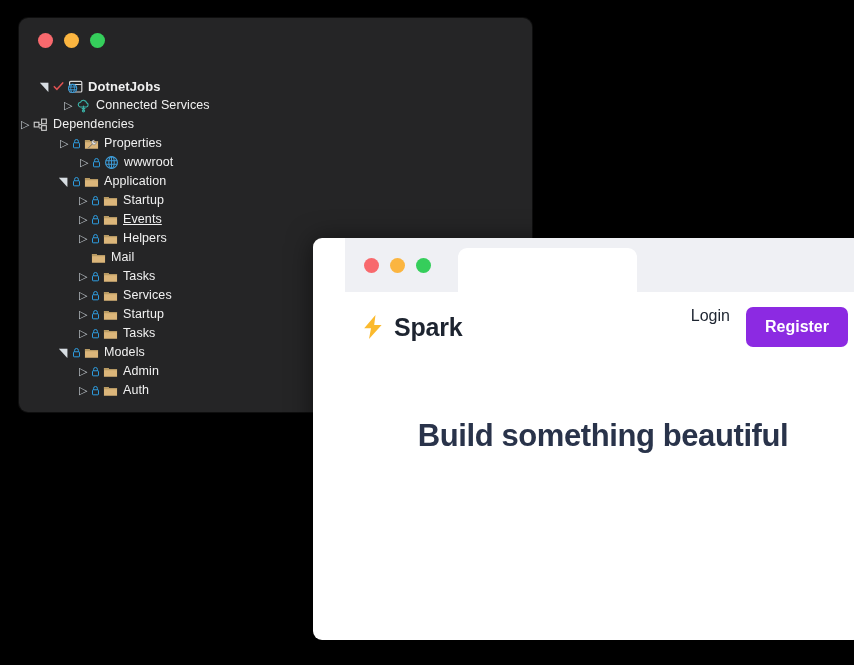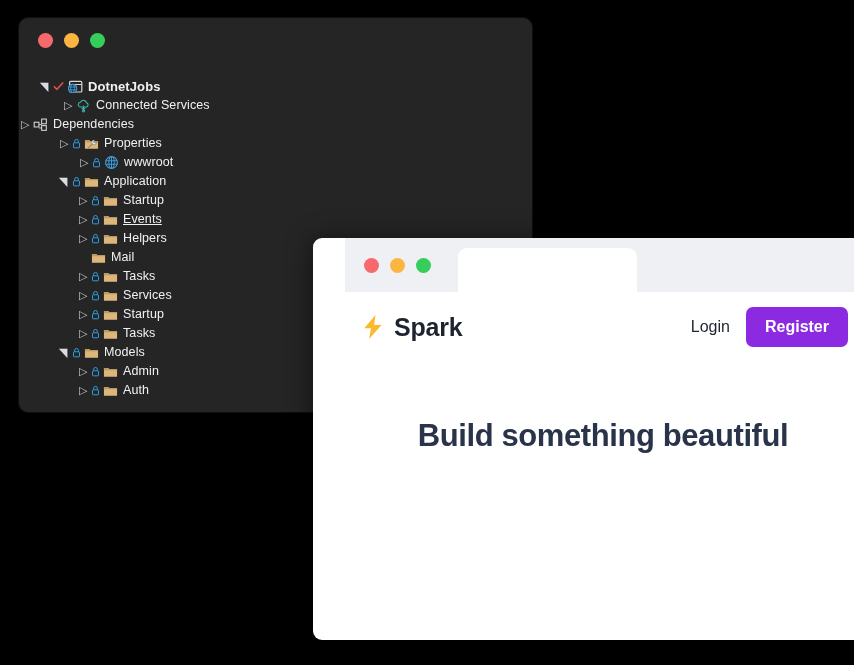--- a/index.html
+++ b/index.html
@@ -170,21 +170,20 @@
   }
   .brand-name {
     font-size: 25px;
     font-weight: bold;
     color: #1d2430;
     letter-spacing: -0.2px;
   }
   .nav-right {
     margin-left: auto;
     display: flex;
-    align-items: center;
     gap: 16px;
   }
   .login-link {
     font-size: 16px;
     color: #1d2430;
     text-decoration: none;
   }
   .register-btn {
     background: #8c2ae2;
     color: #ffffff;

